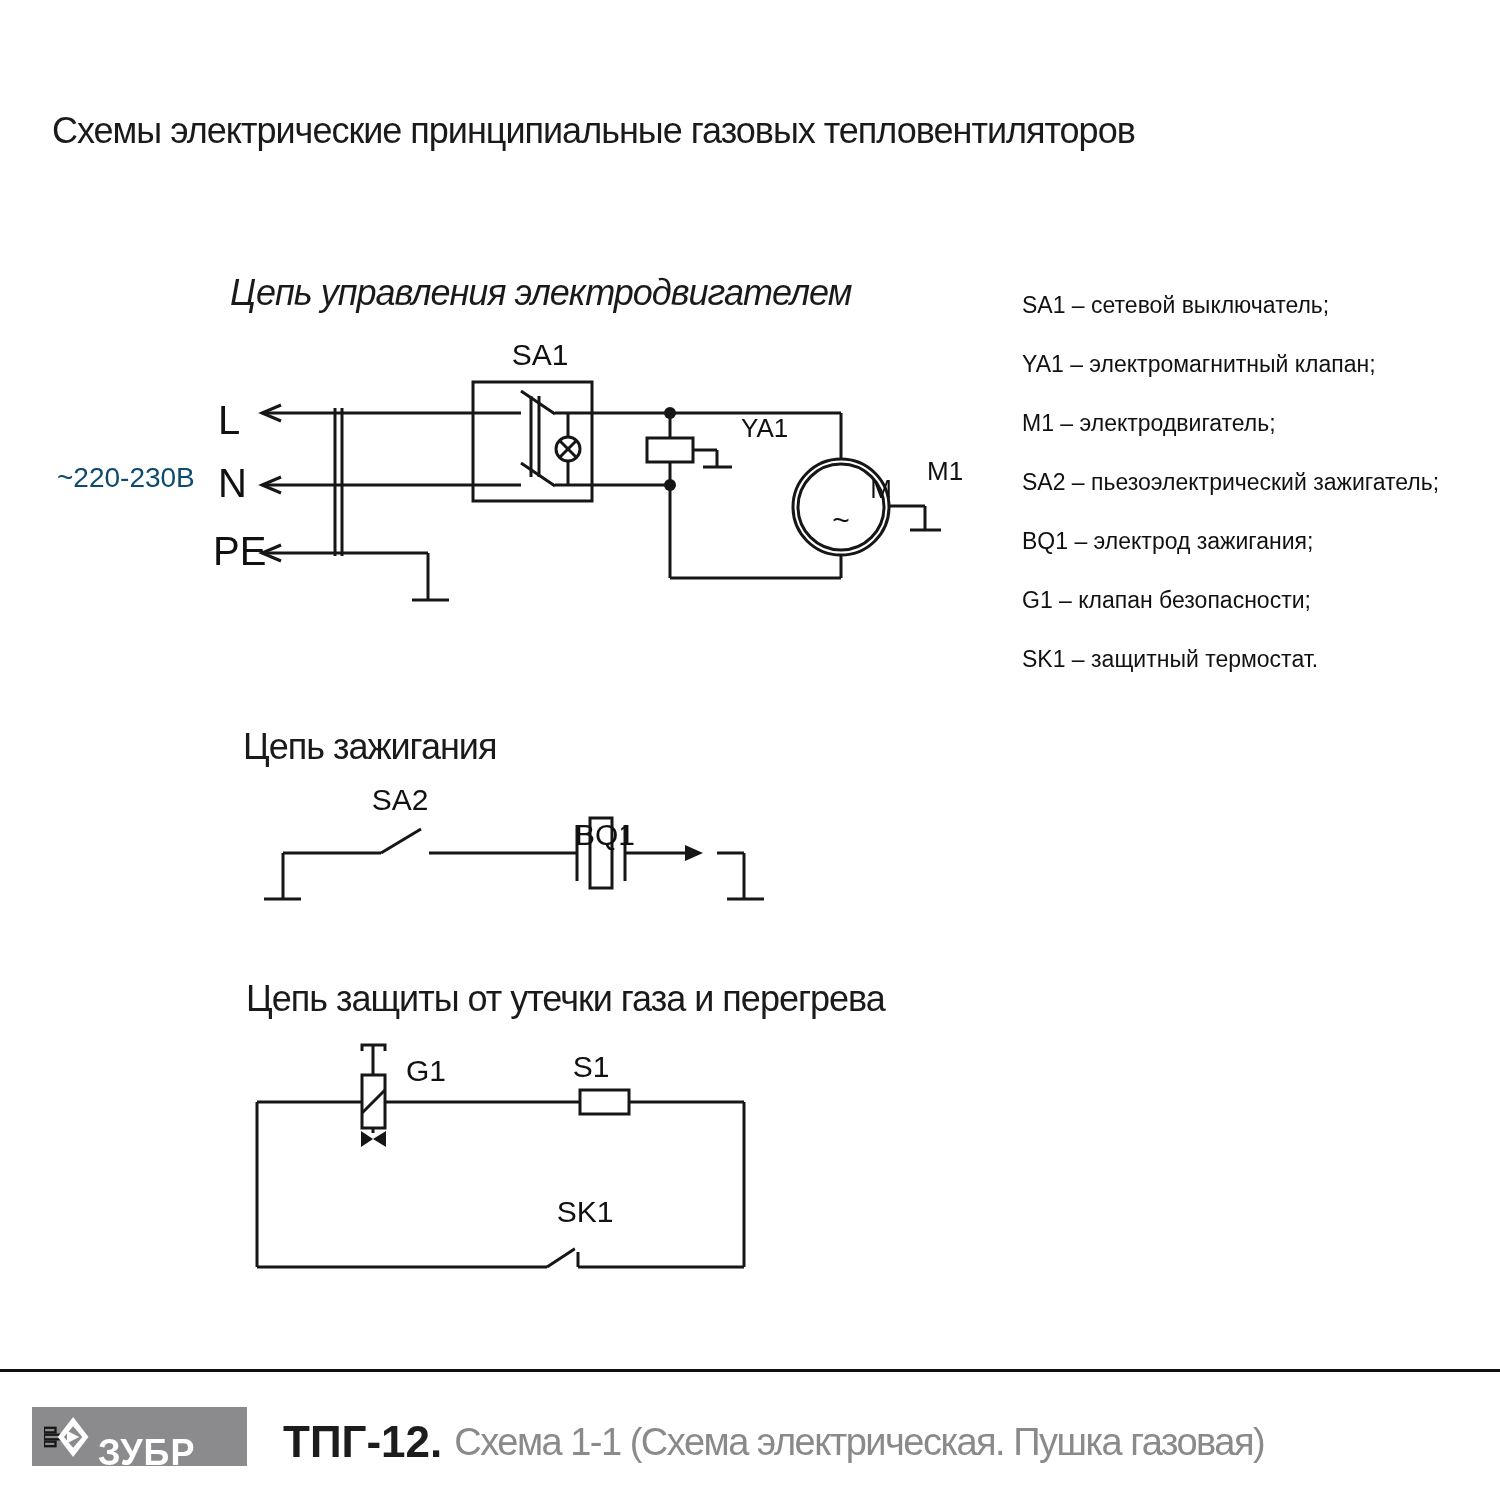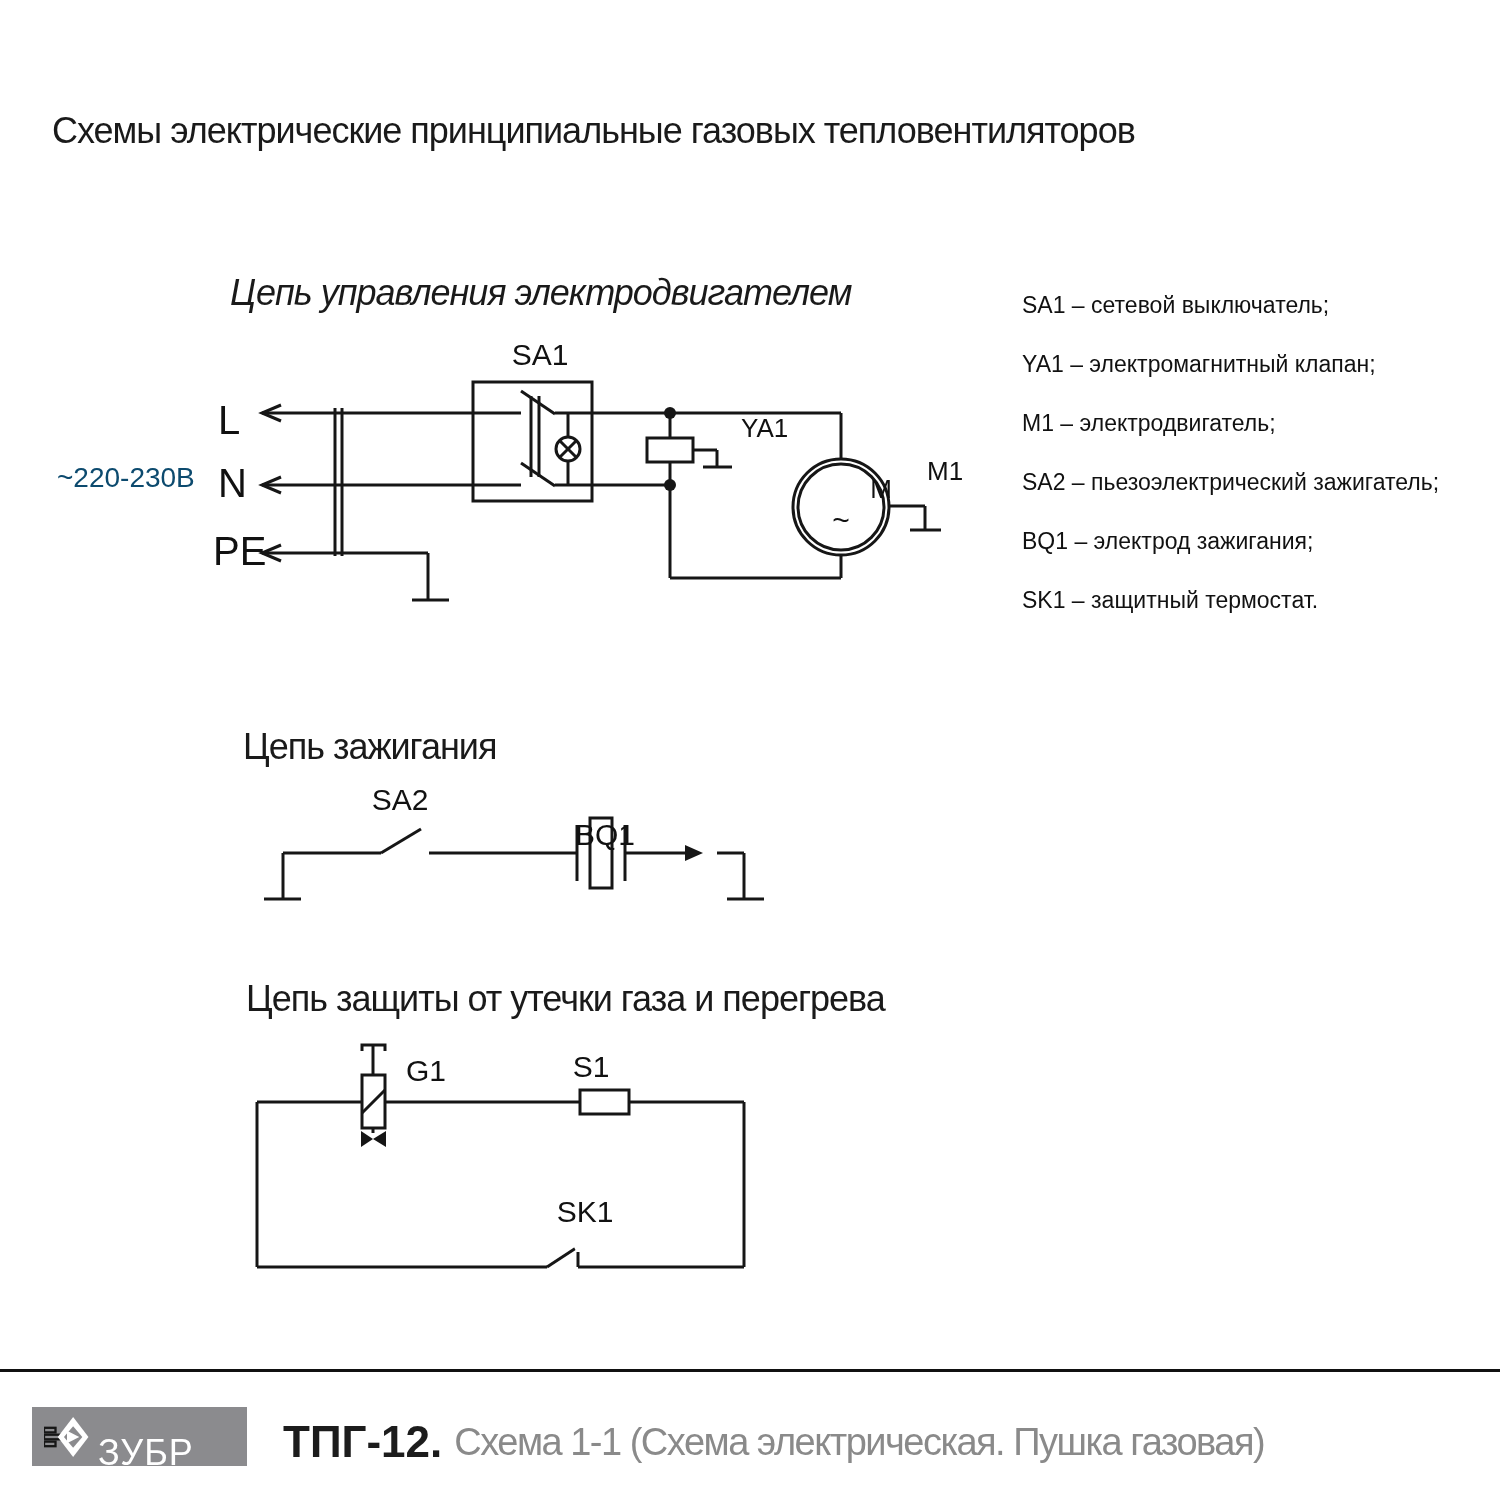--- a/index.html
+++ b/index.html
@@ -10,21 +10,21 @@
   .section-heading{font-size:36px;letter-spacing:-1px;color:#1a1a1a;white-space:nowrap;}
   .wire-lbl{font-size:40px;line-height:40px;color:#111;}
   .volt-lbl{font-size:28px;line-height:28px;color:#0c4a6e;white-space:nowrap;}
   .comp-lbl{font-size:30px;line-height:30px;color:#111;text-align:center;white-space:nowrap;}
   .comp-lbl-sm{font-size:26px;line-height:26px;color:#111;text-align:center;white-space:nowrap;margin-left:40px;}
   .legend{position:absolute;left:1022px;top:293px;width:440px;}
   .legend-item{font-size:23px;line-height:24px;color:#111;margin-bottom:35px;white-space:nowrap;}
   .sep-line{position:absolute;left:0;top:1369px;width:1500px;height:3px;background:#111;}
   .logo-box{position:absolute;left:32px;top:1407px;width:215px;height:59px;background:#8b8b8e;
             display:flex;align-items:center;padding-left:12px;box-sizing:border-box;}
-  .logo-text{color:#ffffff;font-size:36px;font-weight:normal;letter-spacing:1px;margin-left:8px;margin-top:32px;}
+  .logo-text{color:#ffffff;font-size:36px;font-weight:bold;letter-spacing:1px;margin-left:8px;margin-top:32px;}
   .footer-text{position:absolute;left:283px;top:1419px;display:flex;align-items:flex-start;white-space:nowrap;}
   .footer-model{font-size:44px;font-weight:bold;color:#1c1c1c;line-height:46px;}
   .footer-caption{font-size:38px;color:#8a8a8a;letter-spacing:-1.5px;margin-left:12px;line-height:46px;}
   svg{display:block;}
   svg line, svg polyline, svg path, svg rect, svg circle{stroke:#161616;fill:none;stroke-width:3;}
   svg .filled{fill:#161616;stroke:none;}
   svg .whitefill{fill:#ffffff;}
   svg .openfill{fill:#ffffff;}
 </style>
 </head>
@@ -189,20 +189,21 @@
   <div class="abs comp-lbl" style="left:406px;top:1056px;">G1</div>
   <div class="abs comp-lbl" style="left:572px;top:1052px;width:38px;">S1</div>
   <div class="abs comp-lbl" style="left:553px;top:1197px;width:64px;">SK1</div>
 
   <div class="legend">
     <div class="legend-item">SA1 – сетевой выключатель;</div>
     <div class="legend-item">YA1 – электромагнитный клапан;</div>
     <div class="legend-item">M1 – электродвигатель;</div>
     <div class="legend-item">SA2 – пьезоэлектрический зажигатель;</div>
     <div class="legend-item">BQ1 – электрод зажигания;</div>
+    <div class="legend-item">G1 – клапан безопасности;</div>
     <div class="legend-item">SK1 – защитный термостат.</div>
   </div>
 
   <div class="sep-line"></div>
 
   <div class="logo-box">
     <svg width="46" height="46" viewBox="0 0 60 60">
       <rect x="0" y="18" width="15" height="6" fill="#ffffff" stroke="none"></rect>
       <rect x="0" y="27" width="21" height="6" fill="#ffffff" stroke="none"></rect>
       <rect x="0" y="36" width="15" height="6" fill="#ffffff" stroke="none"></rect>

